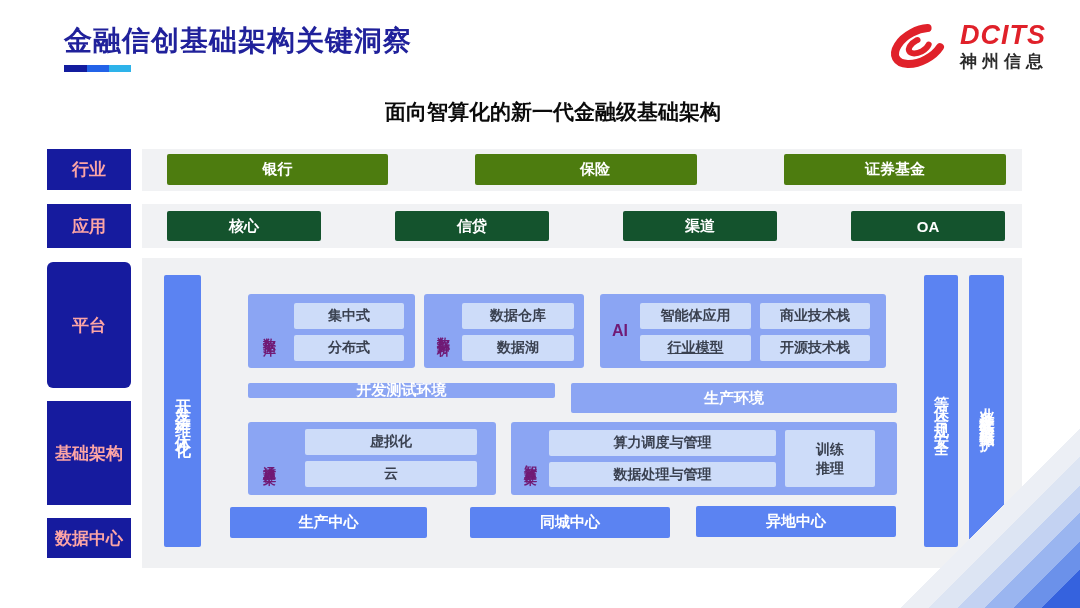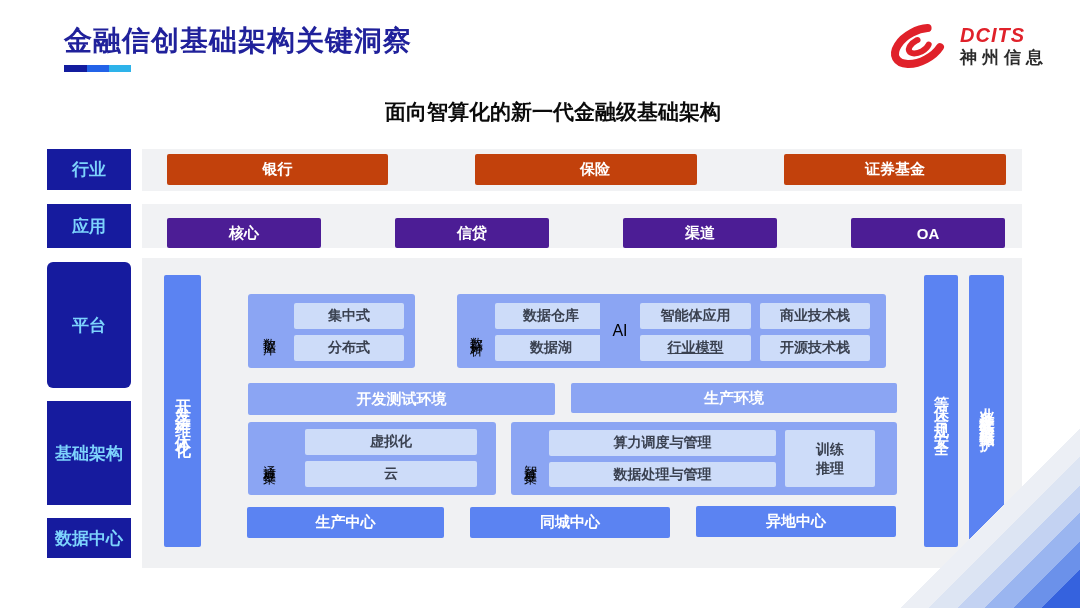--- a/index.html
+++ b/index.html
@@ -7,44 +7,44 @@
          font-family:"Liberation Sans","DejaVu Sans",sans-serif;}
   .abs{position:absolute;box-sizing:border-box;}
 
   
   .title{left:64px;top:22px;font-size:28px;font-weight:700;color:#20219b;letter-spacing:1px;}
   .useg{top:65px;height:7px;}
   .subtitle{left:553px;top:98px;transform:translateX(-50%);font-size:21px;font-weight:700;color:#0b0b0b;white-space:nowrap;}
 
   .logo{right:32px;top:16px;display:flex;align-items:center;gap:8px;}
   .logo-text{display:flex;flex-direction:column;line-height:1.05;}
-  .logo-brand{font-size:20px;font-weight:700;font-style:italic;color:#e0212a;letter-spacing:1px;}
+  .logo-brand{font-size:27px;font-weight:700;font-style:italic;color:#e0212a;letter-spacing:1px;}
   .logo-company{font-size:17px;font-weight:600;color:#2b2b2b;letter-spacing:5px;margin-top:3px;}
 
   
-  .side{left:47px;width:84px;background:#161b9e;color:#7dd3fc;font-weight:700;font-size:17px;
+  .side{left:47px;width:84px;background:#161b9e;color:#fca5a5;font-weight:700;font-size:17px;
         display:flex;align-items:center;justify-content:center;}
 
   
   .strip{left:142px;width:880px;background:#f1f2f4;}
   .panel{left:142px;top:258px;width:880px;height:310px;background:#f0f1f3;}
 
   
   .bluebox{display:flex;align-items:center;justify-content:center;color:#fff;font-weight:700;
            font-size:15px;border-radius:2px;}
-  .b-royal{background:#c2410c;}
-  .b-med{background:#4c1d95;margin-top:7px;}
+  .b-royal{background:#4d7c0f;}
+  .b-med{background:#14532d;}
   .b-bar{background:#5b83f2;}
   .b-cont{background:#8ba5f3;}
 
   .vwrap{display:flex;align-items:center;justify-content:center;}
   .vtext{writing-mode:vertical-rl;text-orientation:upright;}
   .group{background:#8ba5f3;border-radius:3px;}
   .glabel{left:0;top:0;bottom:0;width:42px;display:flex;align-items:center;justify-content:center;
-          color:#000000;font-weight:400;font-size:13px;}
+          color:#701a75;font-weight:700;font-size:13px;}
   .glabel .vtext{letter-spacing:2px;}
   .lightbox{background:#cddcf9;color:#3a4150;font-weight:700;font-size:14px;
             display:flex;align-items:center;justify-content:center;border-radius:2px;}
 
   
   .deco{right:0;bottom:0;width:330px;height:250px;z-index:5;pointer-events:none;
         background:linear-gradient(135deg,
           rgba(255,255,255,0) 0% 69%,
           #eceff5 69% 73.8%,
           #dde5f3 73.8% 78.8%,
@@ -110,39 +110,39 @@
   </div>
 
   <div class="abs group" style="left:248px;top:294px;width:167px;height:74px;">
     <div class="abs glabel">
       <span class="vtext">数据库</span>
     </div>
     <div class="abs lightbox" style="left:46px;top:9px;width:110px;height:26px;">集中式</div>
     <div class="abs lightbox" style="left:46px;top:41px;width:110px;height:26px;">分布式</div>
   </div>
 
-  <div class="abs group" style="left:424px;top:294px;width:160px;height:74px;margin-left:33px;">
+  <div class="abs group" style="left:424px;top:294px;width:160px;height:74px;">
     <div class="abs glabel" style="width:38px;">
       <span class="vtext">数据分析</span>
     </div>
     <div class="abs lightbox" style="left:38px;top:9px;width:112px;height:26px;">数据仓库</div>
     <div class="abs lightbox" style="left:38px;top:41px;width:112px;height:26px;">数据湖</div>
   </div>
 
   <div class="abs group" style="left:600px;top:294px;width:286px;height:74px;">
     <div class="abs glabel" style="width:40px;font-size:16px;">
       <span>AI</span>
     </div>
     <div class="abs lightbox" style="left:40px;top:9px;width:111px;height:26px;">智能体应用</div>
     <div class="abs lightbox" style="left:160px;top:9px;width:110px;height:26px;">商业技术栈</div>
     <div class="abs lightbox" style="left:40px;top:41px;width:111px;height:26px;text-decoration:underline;">行业模型</div>
     <div class="abs lightbox" style="left:160px;top:41px;width:110px;height:26px;">开源技术栈</div>
   </div>
 
-  <div class="abs bluebox b-cont" style="left:248px;top:383px;width:307px;height:32px;">开发测试环境</div>
+  <div class="abs bluebox b-cont" style="left:248px;top:383px;width:307px;height:15px;">开发测试环境</div>
   <div class="abs bluebox b-cont" style="left:571px;top:383px;width:326px;height:30px;">生产环境</div>
 
   <div class="abs group" style="left:248px;top:422px;width:248px;height:73px;">
     <div class="abs glabel" style="width:42px;">
       <span class="vtext">通算框架</span>
     </div>
     <div class="abs lightbox" style="left:57px;top:7px;width:172px;height:26px;">虚拟化</div>
     <div class="abs lightbox" style="left:57px;top:39px;width:172px;height:26px;">云</div>
   </div>
 
@@ -151,19 +151,19 @@
       <span class="vtext">智算框架</span>
     </div>
     <div class="abs lightbox" style="left:38px;top:8px;width:227px;height:26px;">算力调度与管理</div>
     <div class="abs lightbox" style="left:38px;top:40px;width:227px;height:25px;">数据处理与管理</div>
     <div class="abs lightbox" style="left:274px;top:8px;width:90px;height:57px;flex-direction:column;line-height:1.35;">
       <span>训练</span>
       <span>推理</span>
     </div>
   </div>
 
-  <div class="abs bluebox b-bar" style="left:247px;top:507px;width:197px;height:31px;text-align:center;">生产中心</div>
+  <div class="abs bluebox b-bar" style="left:230px;top:507px;width:197px;height:31px;text-align:center;">生产中心</div>
   <div class="abs bluebox b-bar" style="left:470px;top:507px;width:200px;height:31px;">同城中心</div>
   <div class="abs bluebox b-bar" style="left:696px;top:506px;width:200px;height:31px;">异地中心</div>
 
   <div class="abs deco"></div>
 
 </div>
 
 </body></html>

